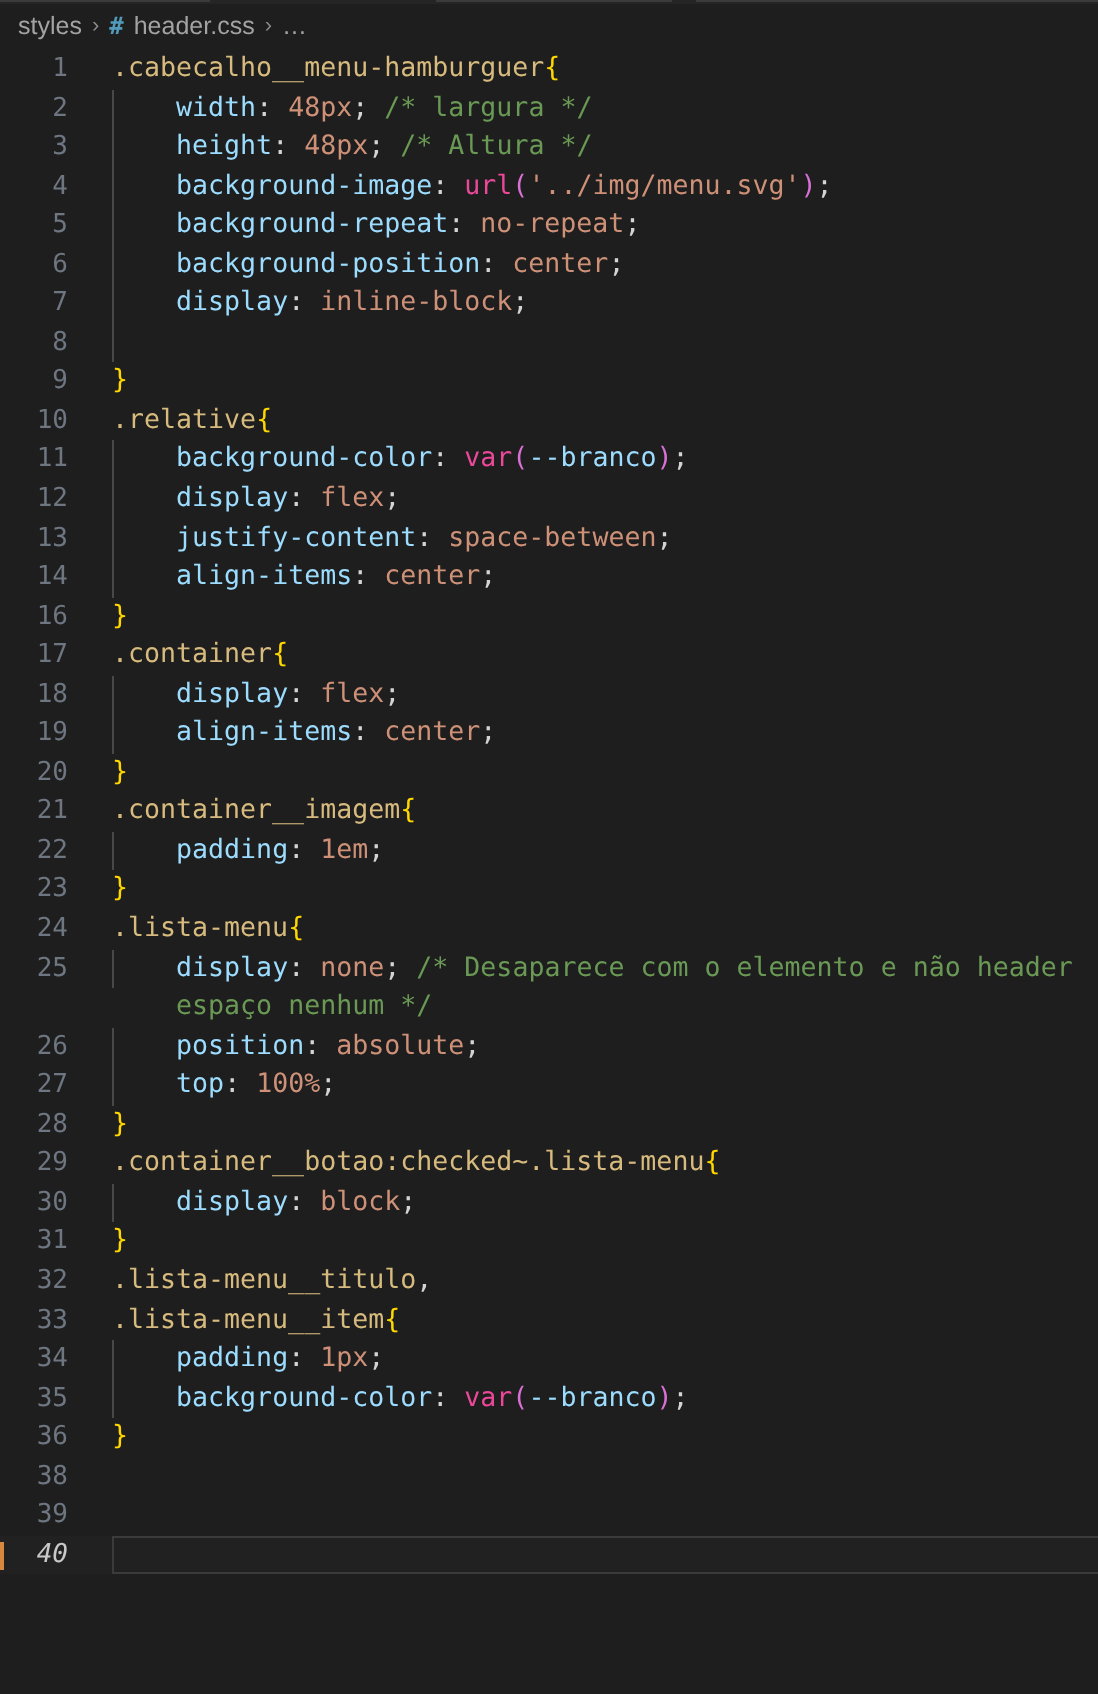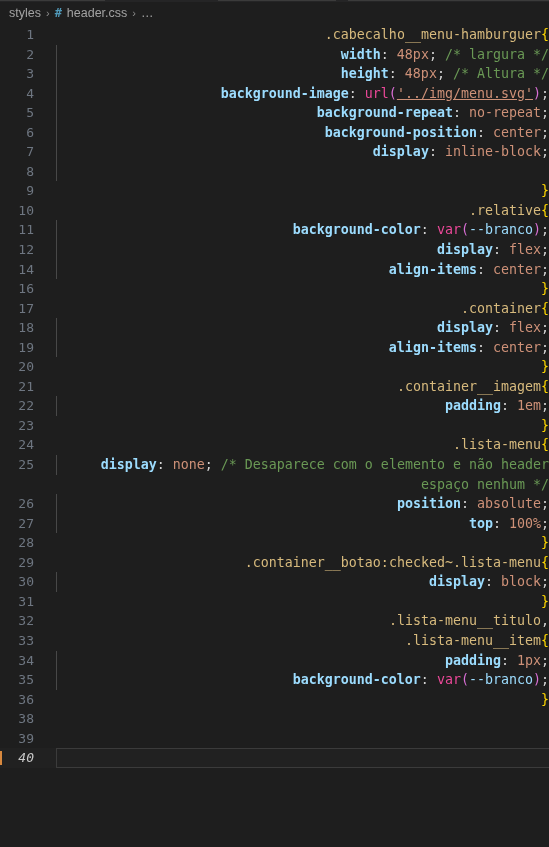--- a/index.html
+++ b/index.html
@@ -98,21 +98,20 @@
   .row.active .gutter { color: #c8c8c8; }
   .code {
     flex: 1;
     padding-left: 12px;
     box-sizing: border-box;
     font-family: "DejaVu Sans Mono", monospace;
     font-size: 13.3px;
     line-height: 19.55px;
     color: #d4d4d4;
     white-space: pre;
-    text-align: right;
   }
   .row.wrapcont .gutter { color: transparent; }
 
   
   .row.active::after {
     content: "";
     position: absolute;
     left: 56px; right: 0; top: 0; bottom: 0;
     border: 1px solid #3b3b3b;
     border-right: none;
@@ -135,28 +134,28 @@
   .cursor-marker {
     position: absolute;
     left: 0; top: 3px;
     width: 2px; height: 14px;
     background: #d7883e;
   }
 
   
   .t-sel   { color: #d7ba7d; }   
   .t-brace { color: #ffd700; }   
-  .t-prop  { color: #9cdcfe; font-weight: bold; }   
+  .t-prop  { color: #9cdcfe; }   
   .t-punc  { color: #d4d4d4; }   
   .t-val   { color: #ce9178; }   
   .t-com   { color: #6a9955; }   
   .t-fn    { color: #ec4899; }   
   .t-paren { color: #da70d6; }   
   .t-var   { color: #9cdcfe; }   
-  .t-link  { color: #ce9178; text-decoration: underline; text-decoration-color: #ce9178; margin-top: 20px; }
+  .t-link  { color: #ce9178; text-decoration-color: #ce9178; margin-top: 20px; }
 </style>
 </head>
 <body>
 
 <div class="tabstrip">
   <div class="tab-edge a"></div>
   <div class="tab-edge b"></div>
   <div class="tab-edge c"></div>
 </div>
 
@@ -225,20 +224,25 @@
         <div class="gutter">11</div>
         <div class="code">    <span class="t-prop">background-color</span><span class="t-punc">: </span><span class="t-fn">var</span><span class="t-paren">(</span><span class="t-var">--branco</span><span class="t-paren">)</span><span class="t-punc">;</span></div>
       </div>
       <div class="row">
         <div class="guide"></div>
         <div class="gutter">12</div>
         <div class="code">    <span class="t-prop">display</span><span class="t-punc">: </span><span class="t-val">flex</span><span class="t-punc">;</span></div>
       </div>
       <div class="row">
         <div class="guide"></div>
+        <div class="gutter">13</div>
+        <div class="code">    <span class="t-prop">justify-content</span><span class="t-punc">: </span><span class="t-val">space-between</span><span class="t-punc">;</span></div>
+      </div>
+      <div class="row">
+        <div class="guide"></div>
         <div class="gutter">14</div>
         <div class="code">    <span class="t-prop">align-items</span><span class="t-punc">: </span><span class="t-val">center</span><span class="t-punc">;</span></div>
       </div>
       <div class="row">
         <div class="gutter">16</div>
         <div class="code"><span class="t-brace">}</span></div>
       </div>
       <div class="row">
         <div class="gutter">17</div>
         <div class="code"><span class="t-sel">.container</span><span class="t-brace">{</span></div>

